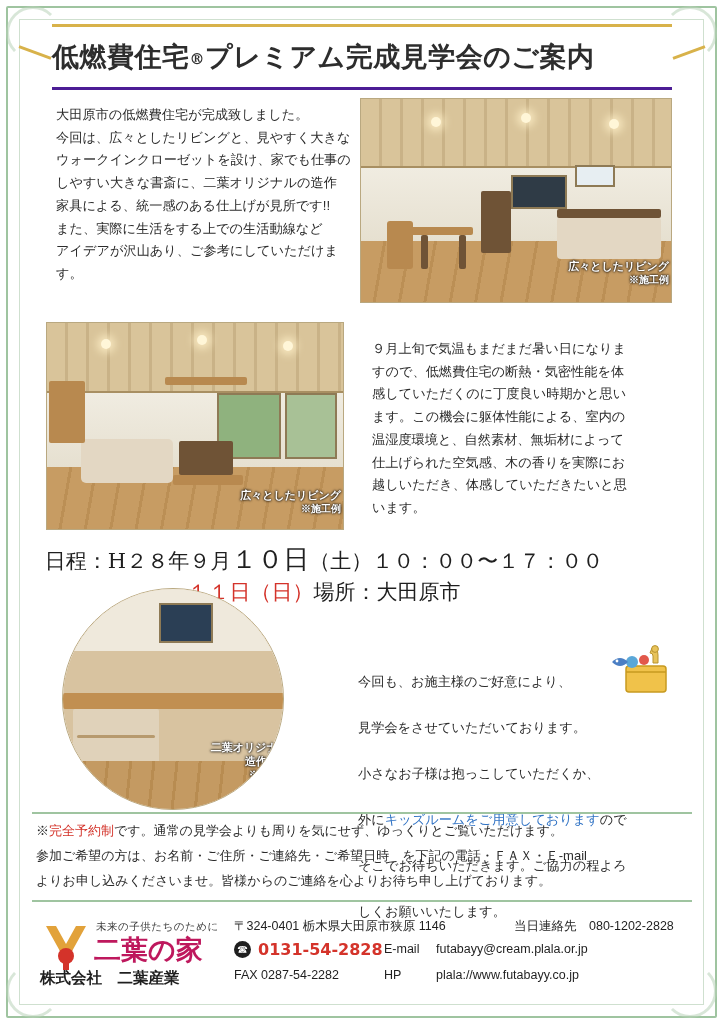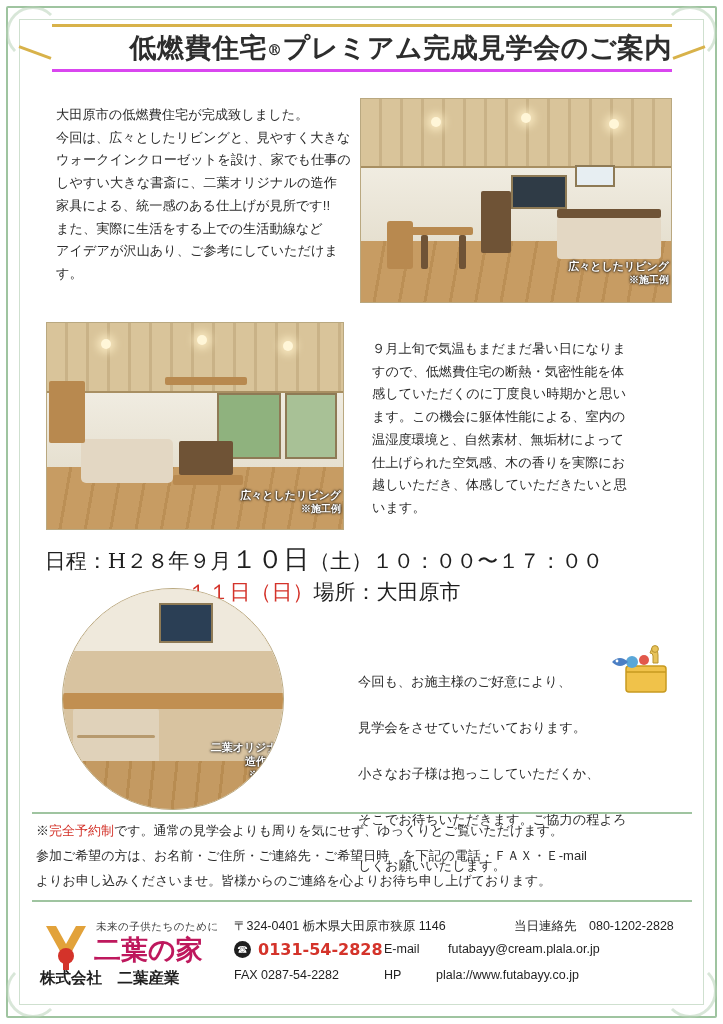--- a/index.html
+++ b/index.html
@@ -36,24 +36,24 @@
     opacity: .55;
   }
   .corner.tl { left: -2px; top: -2px; border-right-color: transparent; border-bottom-color: transparent; }
   .corner.tr { right: -2px; top: -2px; border-left-color: transparent; border-bottom-color: transparent; }
   .corner.bl { left: -2px; bottom: -2px; border-right-color: transparent; border-top-color: transparent; }
   .corner.br { right: -2px; bottom: -2px; border-left-color: transparent; border-top-color: transparent; }
 
   
   .title-banner {
     position: absolute;
-    left: 52px; top: 24px; width: 620px; height: 48px;
+    left: 52px; top: 24px; width: 620px; height: 66px;
     border-top: 3px solid #d8b24a;
-    border-bottom: 3px solid #d946ef;
-    display: flex; align-items: center; justify-content: flex-end;
+    border-bottom: 3px solid #4c1d95;
+    display: flex; align-items: center; justify-content: flex-start;
   }
   .title-banner::before, .title-banner::after {
     content: "";
     position: absolute;
     width: 34px; height: 3px;
     background: #d8b24a;
     top: 24px;
   }
   .title-banner::before { left: -34px; transform: rotate(20deg); }
   .title-banner::after { right: -34px; transform: rotate(-20deg); }
@@ -200,21 +200,21 @@
   }
   .ft { position: absolute; font-size: 12.5px; color: #1f1f1f; }
   #addr { left: 234px; top: 918px; }
   #emerg { left: 514px; top: 918px; }
   #tel-row { left: 234px; top: 940px; display: flex; align-items: center; gap: 7px; }
   #tel-number {
     font-weight: bold; color: #d4332a; font-size: 16px;
     font-family: "DejaVu Sans", sans-serif;
   }
   #email-label { left: 384px; top: 942px; }
-  #email-value { left: 436px; top: 942px; margin-left: 12px; }
+  #email-value { left: 436px; top: 942px; }
   #fax-row { left: 234px; top: 968px; }
   #hp-label { left: 384px; top: 968px; }
   #hp-value { left: 436px; top: 968px; }
   .tel-icon {
     display: inline-block; width: 17px; height: 17px; border-radius: 50%;
     background: #1f1f1f; color: #fff; font-size: 11px;
     text-align: center; line-height: 17px;
   }
 </style>
 </head>
@@ -326,20 +326,21 @@
       <circle cx="47" cy="9" r="3.4" fill="#e8c35a" stroke="#b8932f" stroke-width="1"></circle>
       <path d="M4 22 q8-8 16 0 q-8 8-16 0z" fill="#4b7fc4"></path>
       <circle cx="9" cy="21" r="1.4" fill="#fff"></circle>
     </svg>
   </div>
 
   <div class="tx" id="kids-text">
     <div>今回も、お施主様のご好意により、</div>
     <div>見学会をさせていただいております。</div>
     <div>小さなお子様は抱っこしていただくか、</div>
+    <div><span>外に</span><span class="blue">キッズルームをご用意しております</span><span>ので</span></div>
     <div>そこでお待ちいただきます。ご協力の程よろ</div>
     <div>しくお願いいたします。</div>
   </div>
 
   <div class="hr-green" id="hr-top"></div>
   <div class="notice" id="notice-1">
     <span>※</span><span class="red">完全予約制</span><span>です。通常の見学会よりも周りを気にせず、ゆっくりとご覧いただけます。</span>
   </div>
   <div class="notice" id="notice-2">参加ご希望の方は、お名前・ご住所・ご連絡先・ご希望日時　を下記の電話・ＦＡＸ・Ｅ-mail</div>
   <div class="notice" id="notice-3">よりお申し込みくださいませ。皆様からのご連絡を心よりお待ち申し上げております。</div>

